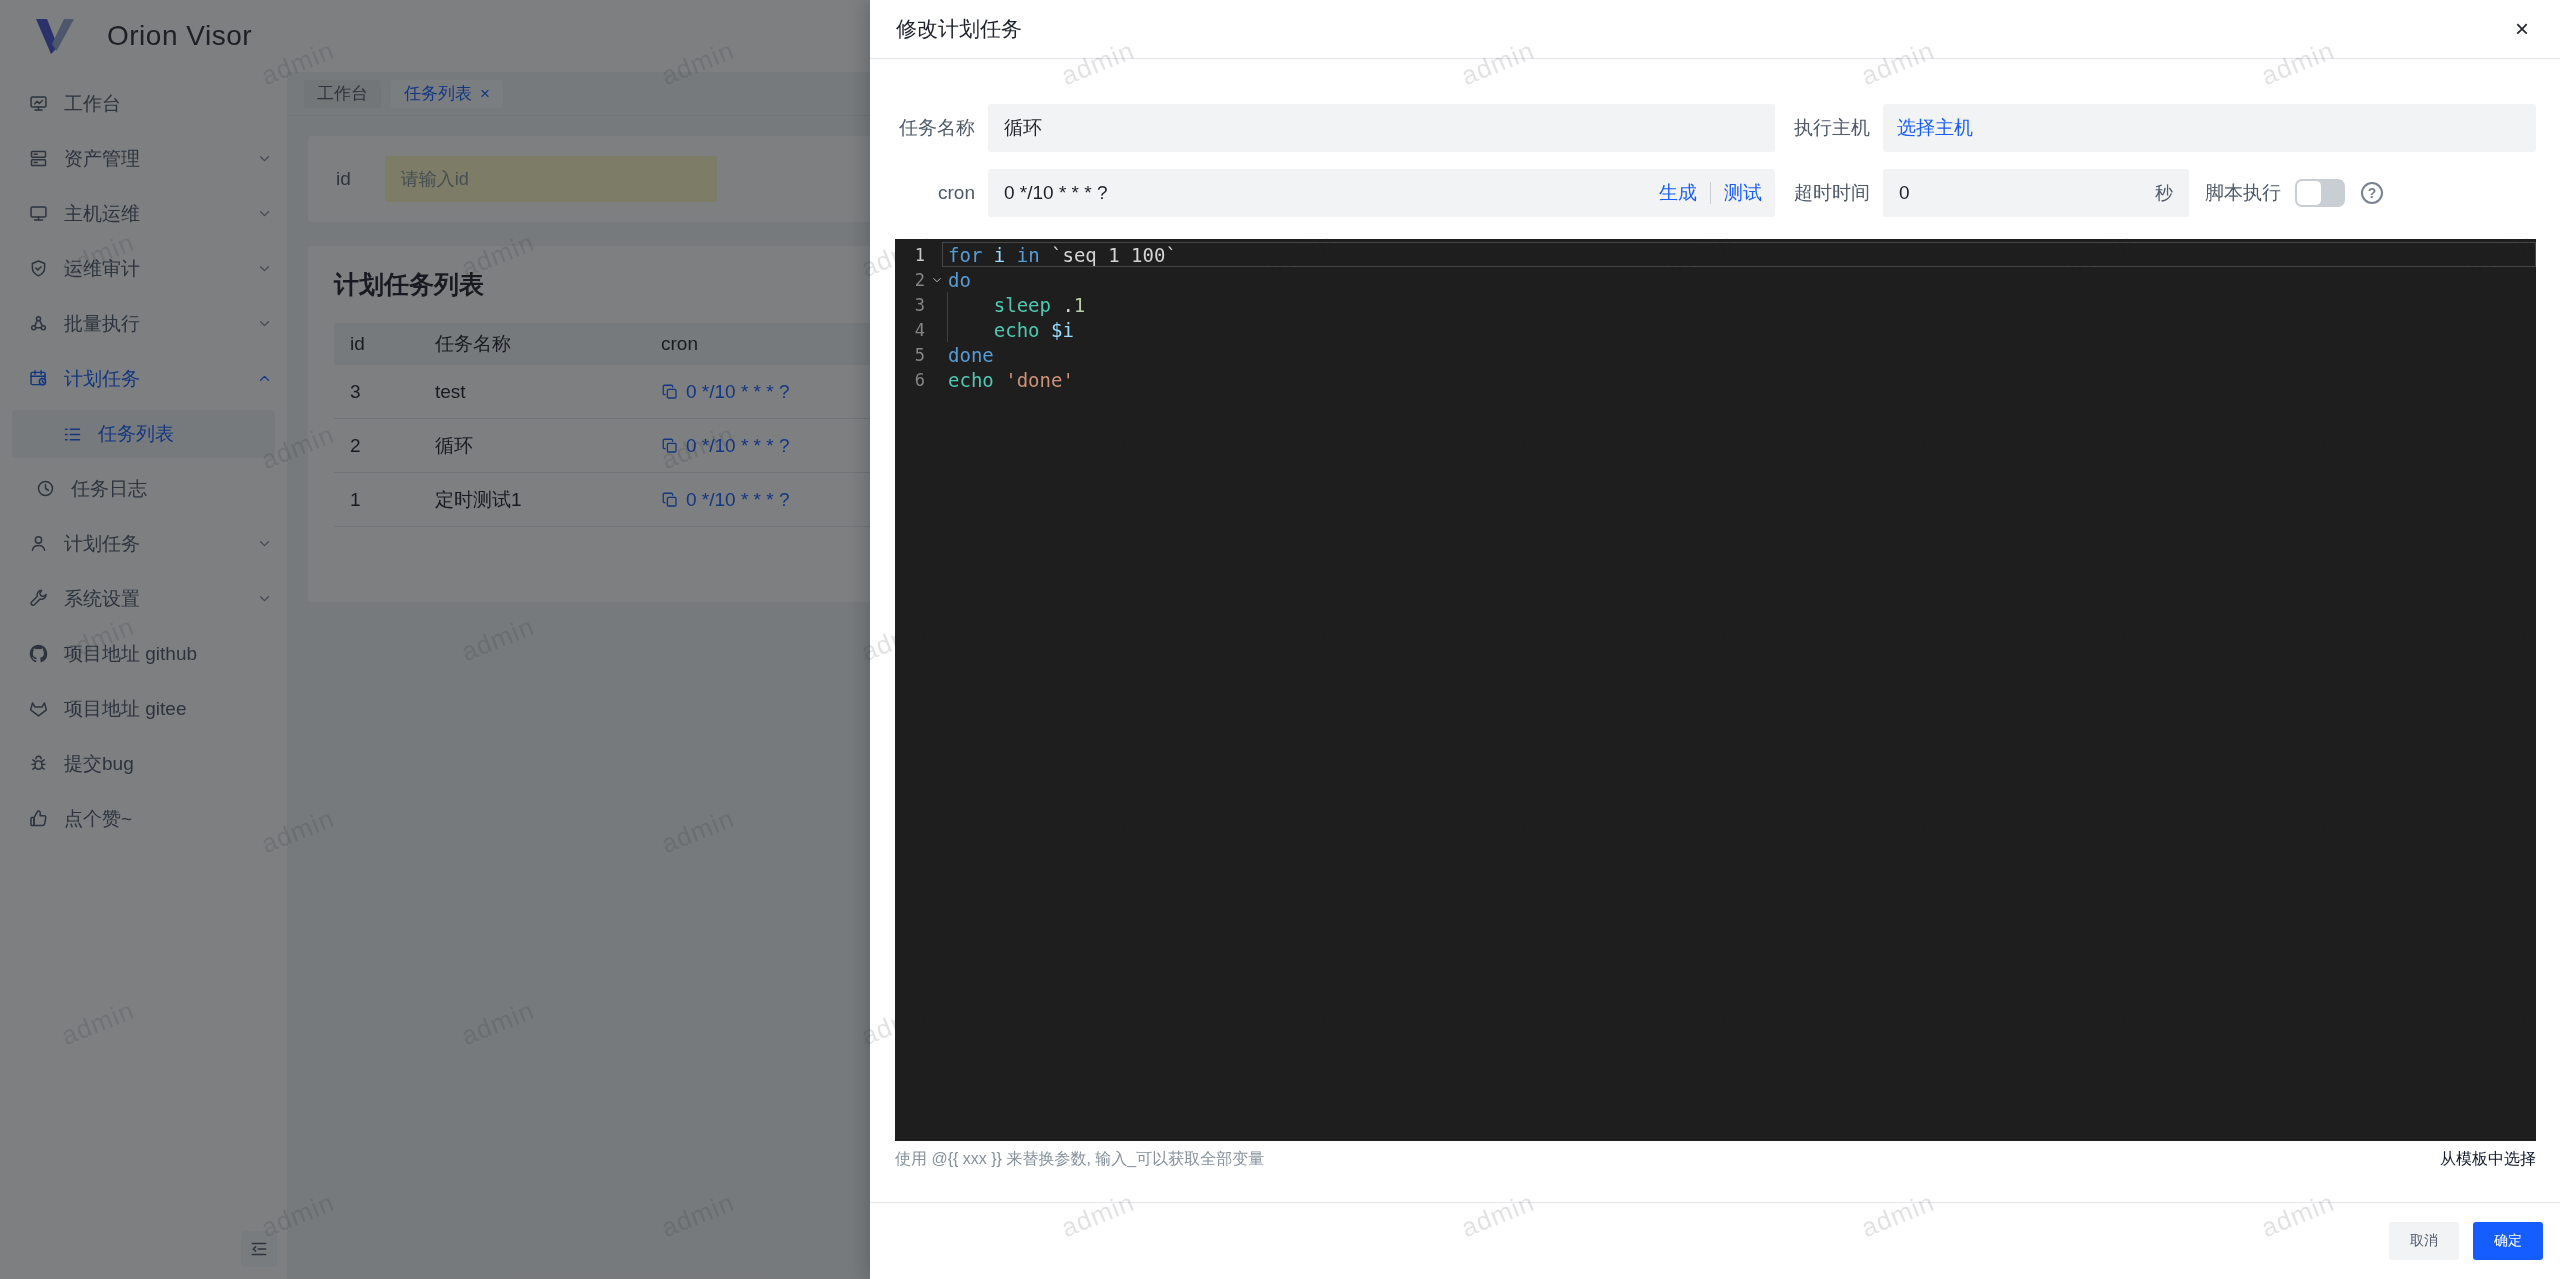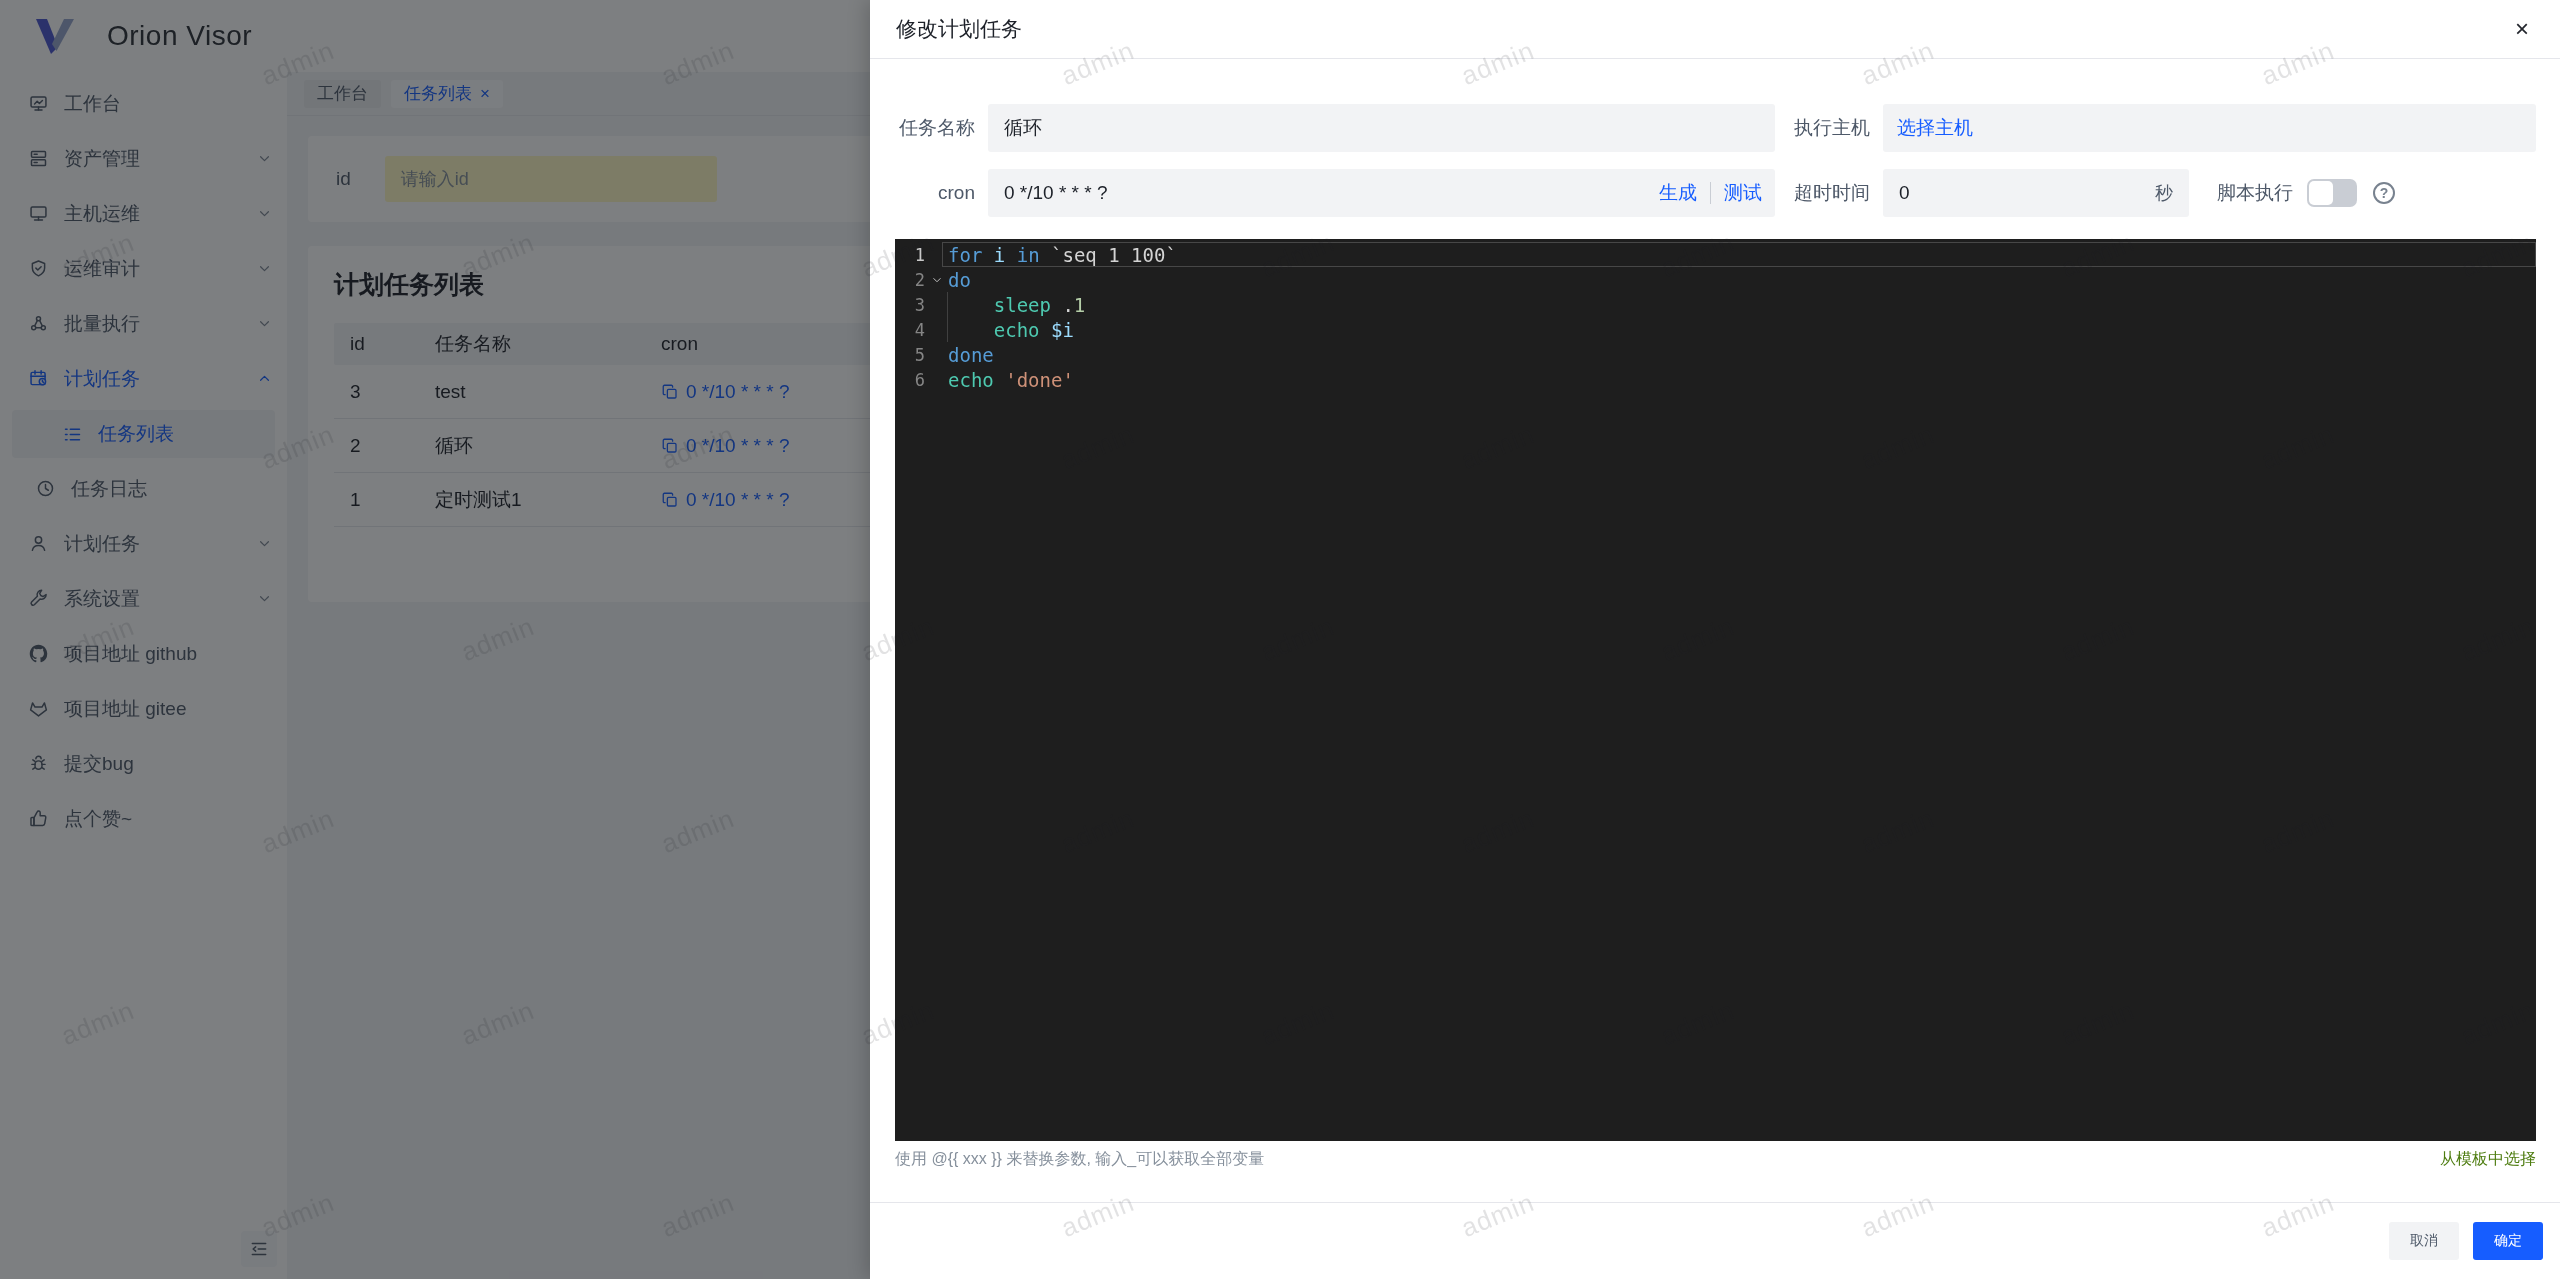--- a/index.html
+++ b/index.html
@@ -61,40 +61,40 @@
   .f-label { width:80px; flex:none; text-align:right; margin-right:13px; font-size:19px; color:#4e5969; white-space:nowrap; }
   .ipt { flex:1; height:48px; background:#f2f3f5; border-radius:3px; display:flex; align-items:center; padding:0 16px; font-size:19px; color:#1d2129; }
   .ipt.link-box { color:#165dff; padding:0 14px; cursor:pointer; }
   .ipt-group { flex:1; height:48px; background:#f2f3f5; border-radius:3px; display:flex; align-items:center; }
   .ipt-group .val { flex:1; padding:0 16px; font-size:19px; color:#1d2129; }
   .grp-link { font-size:19px; color:#165dff; padding:0 13px; cursor:pointer; }
   .grp-div { width:1px; height:22px; background:#c9cdd4; }
   .ipt-num { width:306px; flex:none; height:48px; background:#f2f3f5; border-radius:3px; display:flex; align-items:center; }
   .ipt-num .val { flex:1; padding:0 16px; font-size:19px; color:#1d2129; }
   .ipt-num .unit { padding-right:16px; font-size:18px; color:#4e5969; }
-  .switch-label { margin-left:28px; font-size:19px; color:#4e5969; white-space:nowrap; }
+  .switch-label { margin-left:16px; font-size:19px; color:#4e5969; white-space:nowrap; }
   .switch { margin-left:14px; width:50px; height:28px; background:#c9cdd4; border-radius:7px; position:relative; cursor:pointer; flex:none; }
   .switch .knob { position:absolute; left:2px; top:2px; width:24px; height:24px; background:#fff; border-radius:5px; }
   .help { margin-left:16px; width:22px; height:22px; border:2px solid #78828f; border-radius:50%; color:#78828f; font-size:14px; font-weight:700; display:flex; align-items:center; justify-content:center; flex:none; }
 
   .editor { margin-top:22px; flex:1; min-height:0; background:#1e1e1e; font-family:"DejaVu Sans Mono", monospace; font-size:19px; padding-top:3px; overflow:hidden; cursor:text; }
   .ed-line { height:25px; display:flex; align-items:center; position:relative; }
   .ed-num { width:30px; flex:none; text-align:right; color:#858585; font-size:17px; }
   .ed-num.act { color:#c8c8c8; }
   .ed-fold { width:23px; flex:none; display:flex; align-items:center; justify-content:center; color:#c0c0c0; }
   .ed-fold svg { width:14px; height:14px; }
   .ed-code { white-space:pre; }
   .tk-kw { color:#569cd6; } .tk-fn { color:#4ec9b0; } .tk-num { color:#b5cea8; }
   .tk-str { color:#ce9178; } .tk-var { color:#9cdcfe; } .tk-def { color:#d4d4d4; }
   .curbox { position:absolute; left:47px; right:0; top:0; bottom:0; border:1px solid #474747; pointer-events:none; }
   .indent-guide { position:absolute; left:52px; top:0; bottom:0; width:1px; background:#404040; }
 
   .hint-row { height:37px; flex:none; display:flex; align-items:center; font-size:16px; color:#86909c; }
   .hint-row .sp { flex:1; }
-  .tpl-link { color:#4d7c0f; cursor:pointer; font-size:16px; }
+  .tpl-link { color:#0f172a; cursor:pointer; font-size:16px; }
 
   .drawer-footer { height:77px; flex:none; border-top:1px solid #e5e6eb; display:flex; align-items:center; justify-content:flex-end; gap:14px; padding-right:17px; background:#fff; }
   .btn { height:38px; padding:0 21px; border:none; border-radius:3px; font-size:14px; font-family:inherit; display:flex; align-items:center; cursor:pointer; }
   .btn-cancel { background:#f2f3f5; color:#4e5969; }
   .btn-ok { background:#165dff; color:#fff; }
 
   
   .watermark { position:absolute; inset:0; z-index:10; pointer-events:none; overflow:hidden; }
   .wm { position:absolute; font-size:26px; letter-spacing:1px; color:rgba(29,33,41,0.13); transform:rotate(-22deg); white-space:nowrap; }
 </style>

